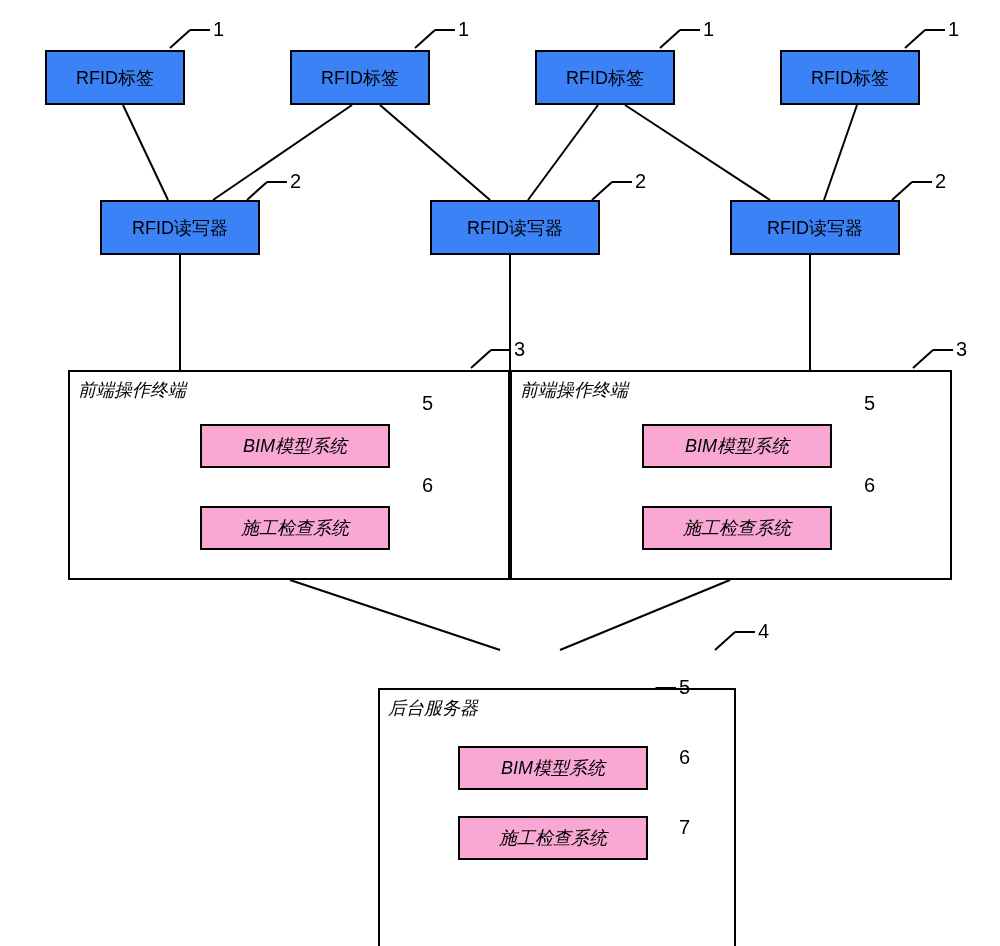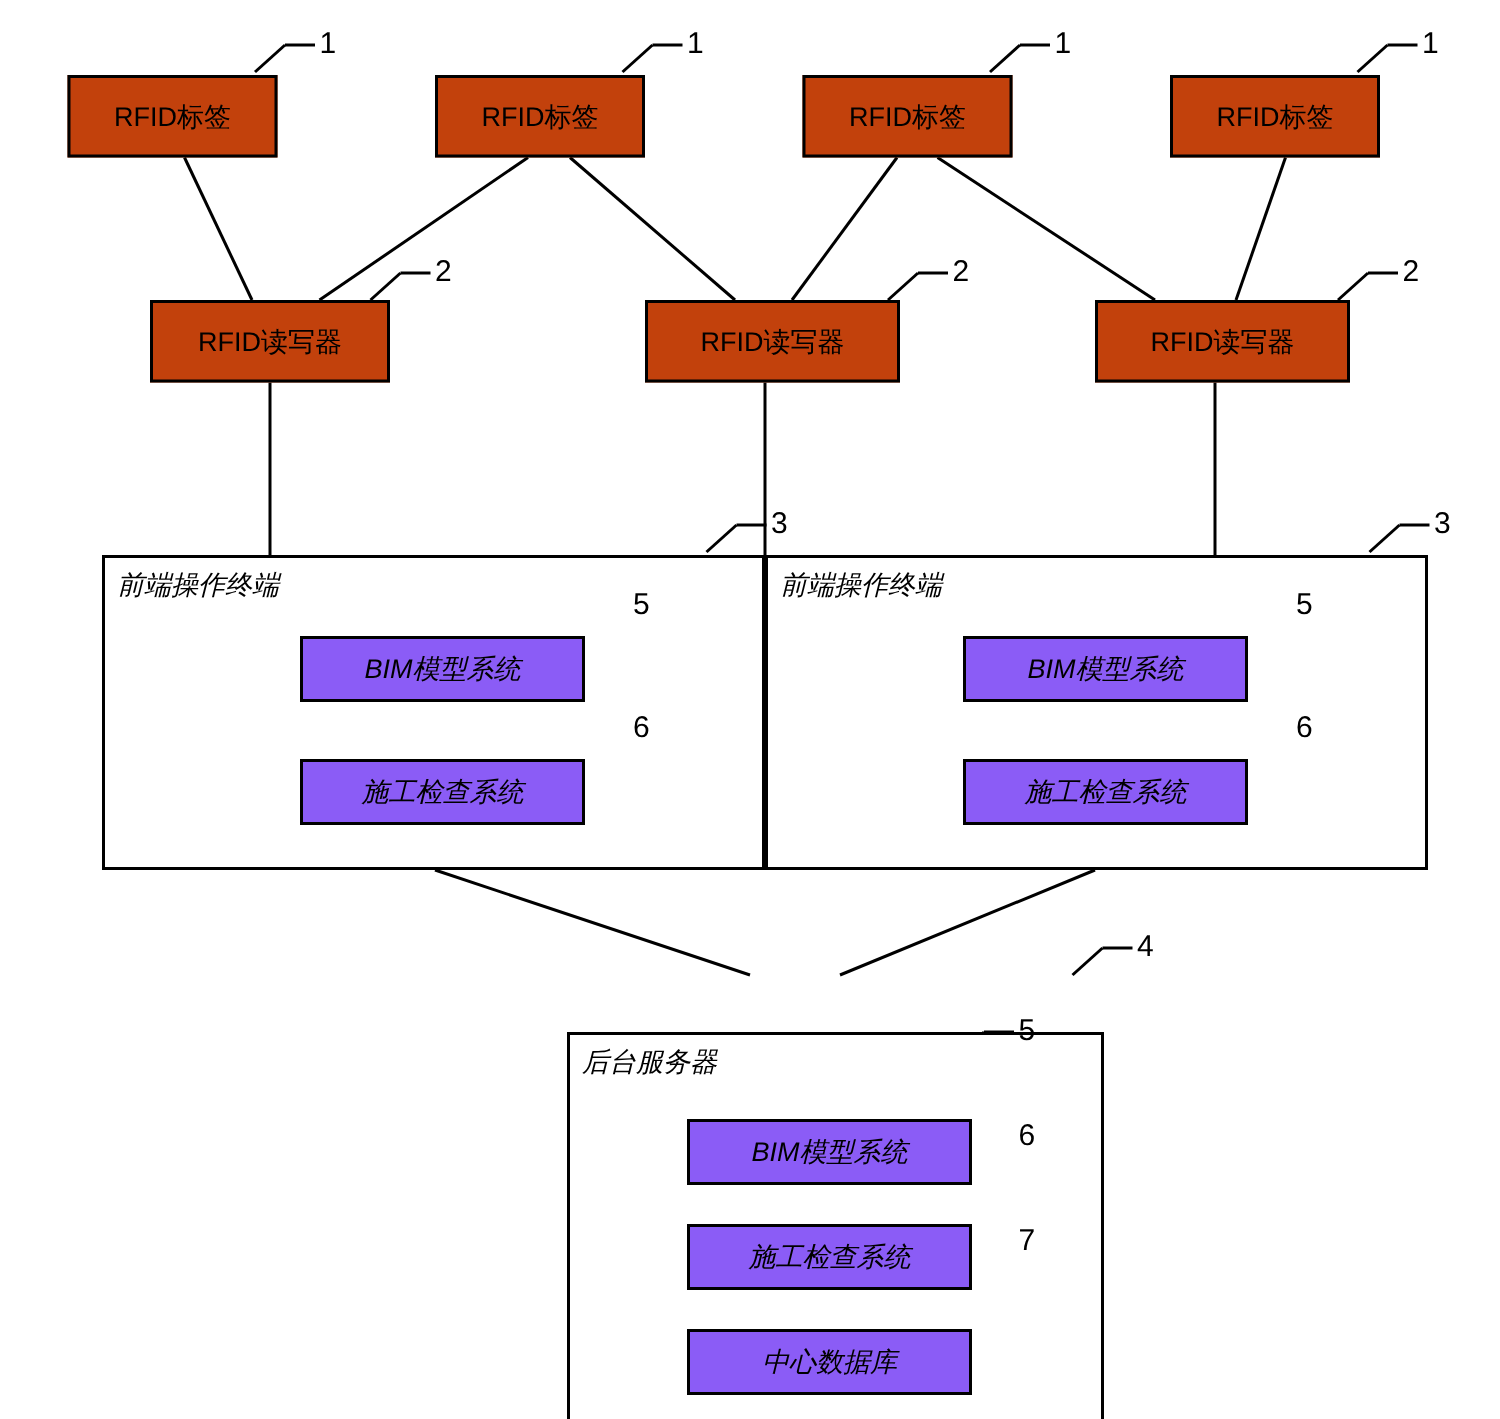--- a/index.html
+++ b/index.html
@@ -12,42 +12,42 @@
     color: #000;
   }
   .canvas {
     position: relative;
     width: 1000px;
     height: 946px;
   }
   .box {
     position: absolute;
     border: 2px solid #000;
-    background: #c2410c;
+    background: #3b82f6;
     display: flex;
     align-items: center;
     justify-content: center;
     text-align: center;
     padding: 4px;
   }
   .container {
     position: absolute;
     border: 2px solid #000;
     background: #fff;
     font-style: italic;
   }
   .container .title {
     position: absolute;
     left: 8px;
     top: 6px;
   }
   .inner-box {
     position: absolute;
     border: 2px solid #000;
-    background: #8b5cf6;
+    background: #f9a8d4;
     display: flex;
     align-items: center;
     justify-content: center;
     text-align: center;
     padding: 4px 8px;
   }
   .num {
     position: absolute;
     font-size: 20px;
   }
@@ -199,22 +199,19 @@
   <div class="num" style="left:864px; top:474px;">6</div>
 
   <div class="container" style="left:378px; top:688px; width:358px; height:260px;">
     <span class="title">后台服务器</span>
     <div class="inner-box" style="left:78px; top:56px; width:190px; height:44px;">
       <span>BIM模型系统</span>
     </div>
     <div class="inner-box" style="left:78px; top:126px; width:190px; height:44px;">
       <span>施工检查系统</span>
     </div>
-    <div class="inner-box" style="left:78px; top:196px; width:190px; height:44px;">
-      <span>中心数据库</span>
-    </div>
   </div>
   <div class="num" style="left:758px; top:620px;">4</div>
   <div class="num" style="left:679px; top:676px;">5</div>
   <div class="num" style="left:679px; top:746px;">6</div>
   <div class="num" style="left:679px; top:816px;">7</div>
 
 </div>
 
 </body></html>

